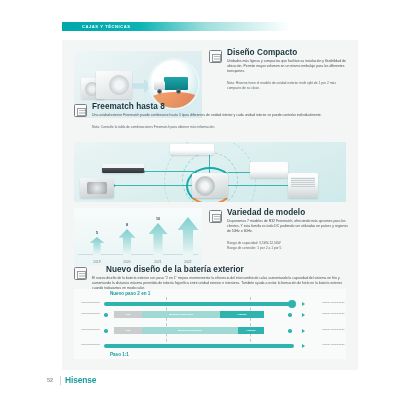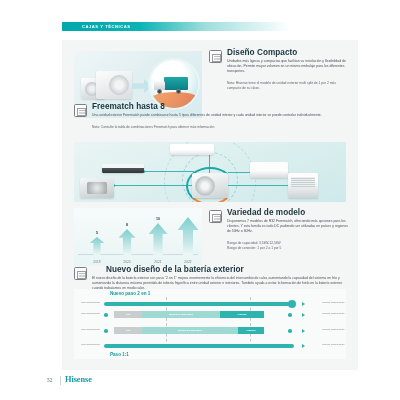--- a/index.html
+++ b/index.html
@@ -262,21 +262,21 @@
   .dg-ball {
     position:absolute; width:8px; height:8px; border-radius:50%; background:#2eb3ae;
   }
   .dg-arrow {
     position:absolute; width:0; height:0;
     border-top:2px solid transparent; border-bottom:2px solid transparent;
     border-left:3px solid #2eb3ae;
   }
 
   
-  .footer { position:absolute; left:0; top:372px; width:400px; height:28px;font-family:Liberation Serif, serif; }
+  .footer { position:absolute; left:0; top:372px; width:400px; height:28px; }
   .pg-num {
     position:absolute; left:47px; top:5px;
     font-size:5.5px; color:#8f9799; font-weight:bold;
   }
   .pg-div {
     position:absolute; left:60px; top:4px; width:1px; height:9px; background:#cfd4d5;
   }
   .brand {
     position:absolute; left:65px; top:3px;
     font-size:8.4px; font-weight:bold; color:#1a9b9e; letter-spacing:-.1px;

